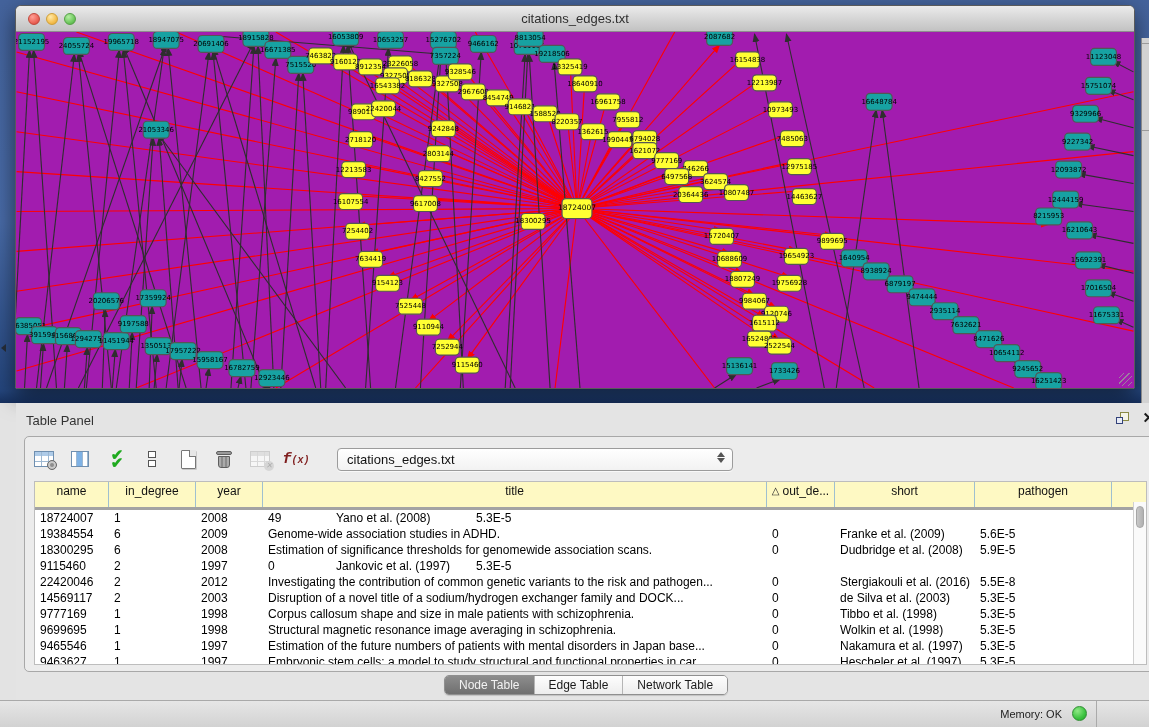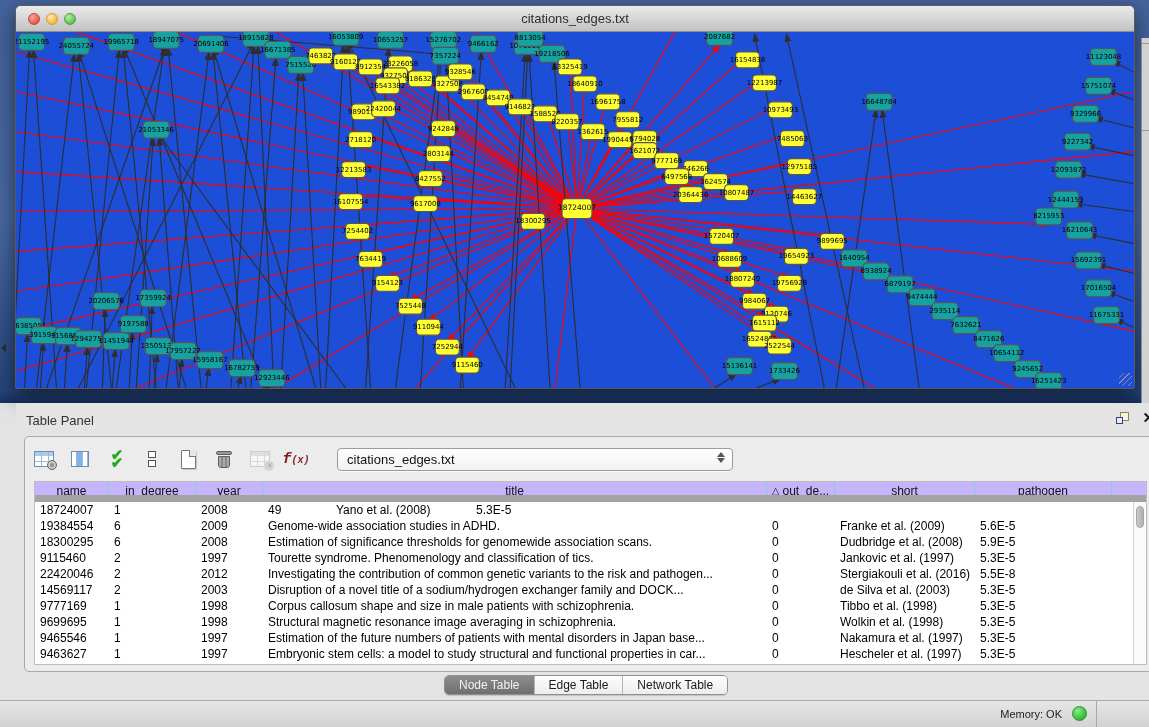--- a/index.html
+++ b/index.html
@@ -22,21 +22,21 @@
           box-shadow:0 8px 22px rgba(0,0,0,.55); background:#fff; }
   .gwin-titlebar { position:relative; height:26px; border-radius:5px 5px 0 0;
                    background:linear-gradient(180deg,#ebebeb 0%,#d6d6d6 50%,#c2c2c2 100%);
                    border-bottom:1px solid #8e8e8e; }
   .traffic { position:absolute; top:7px; width:12px; height:12px; border-radius:50%; }
   .t-red    { left:12px; background:radial-gradient(circle at 35% 30%,#ff9f96,#ec6559 60%,#d14136); border:1px solid #c2473c; }
   .t-yellow { left:30px; background:radial-gradient(circle at 35% 30%,#ffe9a8,#f5bf4f 60%,#e0a32e); border:1px solid #cf9f38; }
   .t-green  { left:48px; background:radial-gradient(circle at 35% 30%,#b5eea3,#6fc95f 60%,#4aa63c); border:1px solid #55a046; }
   .gwin-title { position:absolute; left:0; right:0; top:5px; text-align:center;
                 font-size:13px; color:#2e2e2e; }
-  .gcanvas { position:relative; width:1118px; height:356px; background:#1d4ed8; overflow:hidden; }
+  .gcanvas { position:relative; width:1118px; height:356px; background:#a21caf; overflow:hidden; }
   .gcanvas svg { display:block; }
   .resize-grip { position:absolute; right:2px; bottom:2px; width:13px; height:13px;
     background:repeating-linear-gradient(135deg,transparent 0 3px,#9a9a9a 3px 4px); opacity:.8; }
 
   
   .tpanel { position:absolute; left:16px; top:403px; width:1149px; height:297px; background:#e4e4e4; }
   .tpanel-title { position:absolute; left:10px; top:10px; font-size:13px; color:#333; }
   .tpanel-float-icon { position:absolute; right:34px; top:9px; width:15px; height:14px; }
   .tpanel-float-icon .sq1 { position:absolute; left:4px; top:0; width:9px; height:9px; border:1px solid #8a8a45; background:#f4f4e8; }
   .tpanel-float-icon .sq2 { position:absolute; left:0; top:5px; width:7px; height:7px; border:1px solid #33427a; background:#e8ecf6; }
@@ -51,21 +51,21 @@
            border:1px solid #9c9c9c; border-radius:4px; box-shadow:0 1px 0 rgba(255,255,255,.7); }
   .combo-text { position:absolute; left:9px; top:3px; font-size:13px; color:#111; }
   .combo-arrows { position:absolute; right:7px; top:3px; display:flex; flex-direction:column; gap:1px; }
   .combo-arrows i { width:0; height:0; border-left:4px solid transparent; border-right:4px solid transparent; }
   .arr-up { border-bottom:5px solid #555; }
   .arr-dn { border-top:5px solid #555; }
 
   
   .tbl { position:absolute; left:9px; right:9px; top:44px; bottom:6px; background:#fff;
          border:1px solid #bdbdbd; overflow:hidden; }
-  .tbl-head { display:flex; height:20px; background:#c4b5fd; border-bottom:7px solid #a3a3a3; }
+  .tbl-head { display:flex; height:28px; background:#fef9c3; border-bottom:3px solid #a3a3a3; }
   .th { font-size:12px; color:#111; text-align:center; line-height:19px;
         border-right:1px solid #9fc0d0; overflow:hidden; white-space:nowrap; }
   .tbl-body .tr { display:flex; height:16px; }
   .td { font-size:12px; color:#000; line-height:16px; padding-left:5px;
         overflow:hidden; white-space:nowrap; }
   .c0{width:74px}.c1{width:87px}.c2{width:67px}.c3{width:504px}.c4{width:68px}.c5{width:140px}.c6{width:137px}
   .sort-tri { display:inline-block; transform:translateY(-1px); margin-right:3px; font-size:10px; color:#222; }
   .vscroll { position:absolute; right:0; top:20px; bottom:0; width:13px; background:#fafafa; border-left:1px solid #d0d0d0; }
   .vthumb { position:absolute; left:2px; top:4px; width:8px; height:22px; background:linear-gradient(90deg,#c9c9c9,#b0b0b0); border-radius:4px; border:1px solid #a6a6a6; }
 
@@ -886,21 +886,20 @@
               <div class="td c2">2008</div>
               <div class="td c3">Estimation of significance thresholds for genomewide association scans.</div>
               <div class="td c4">0</div>
               <div class="td c5">Dudbridge et al. (2008)</div>
               <div class="td c6">5.9E-5</div>
             </div>
             <div class="tr">
               <div class="td c0">9115460</div>
               <div class="td c1">2</div>
               <div class="td c2">1997</div>
-              <div class="td c3">Tourette syndrome. Phenomenology and classification of tics.</div>
               <div class="td c4">0</div>
               <div class="td c5">Jankovic et al. (1997)</div>
               <div class="td c6">5.3E-5</div>
             </div>
             <div class="tr">
               <div class="td c0">22420046</div>
               <div class="td c1">2</div>
               <div class="td c2">2012</div>
               <div class="td c3">Investigating the contribution of common genetic variants to the risk and pathogen...</div>
               <div class="td c4">0</div>

